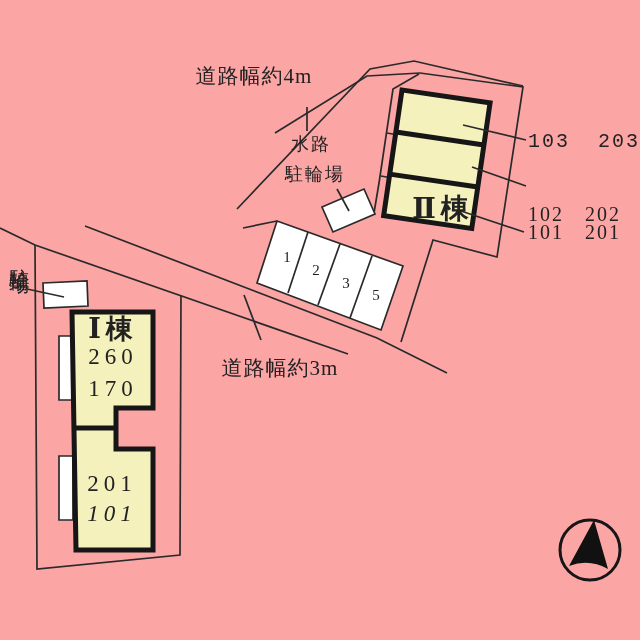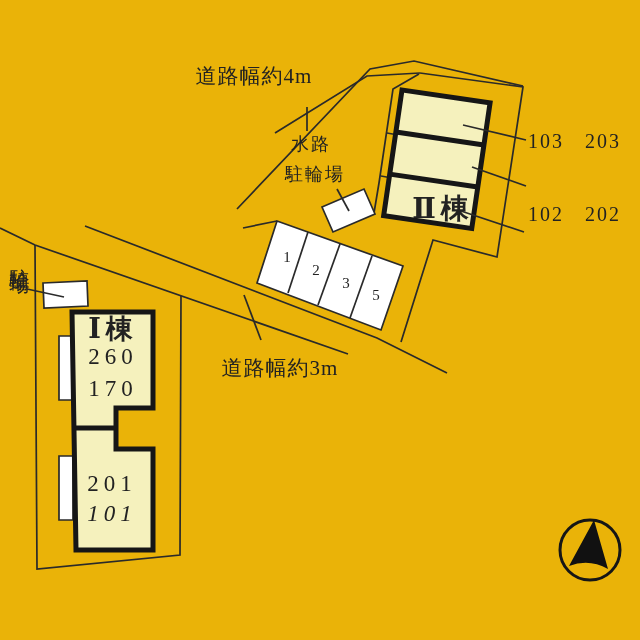--- a/index.html
+++ b/index.html
@@ -1,17 +1,17 @@
 <!DOCTYPE html>
 <html><head>
 <meta charset="utf-8">
 <style>
   html,body{margin:0;padding:0;background:#ffffff;}
   #canvas{
-    position:relative;width:640px;height:640px;background:#eab308;overflow:hidden;
+    position:relative;width:640px;height:640px;background:#fca5a5;overflow:hidden;
     font-family:"Liberation Serif","DejaVu Serif",serif;color:#222222;
   }
   #linework{position:absolute;left:0;top:0;}
   .lbl{position:absolute;white-space:nowrap;color:#222222;}
   .center{transform:translate(-50%,-50%);}
   .vcenter{transform:translateY(-50%);}
   .road-label{font-size:21px;letter-spacing:1px;}
   .small-label{font-size:18px;letter-spacing:2px;}
   .vertical-label{
     writing-mode:vertical-rl;text-orientation:upright;
@@ -103,21 +103,22 @@
 
   <div class="lbl vertical-label" style="left:7px;top:252px;">駐輪場</div>
 
   <div class="lbl b1-name center" style="left:113px;top:329px;">Ⅰ棟</div>
   <div class="lbl unit-num center" style="left:113px;top:357px;">260</div>
   <div class="lbl unit-num center" style="left:113px;top:389px;">170</div>
   <div class="lbl unit-num center" style="left:112px;top:484px;">201</div>
   <div class="lbl unit-num center" style="left:112px;top:514px;font-style:italic;">101</div>
 
   <div class="lbl b2-name center" style="left:443px;top:164px;">Ⅱ棟</div>
-  <div class="lbl unit-row vcenter" style="left:528px;top:141px;">103 203</div>
+  <div class="lbl unit-row vcenter" style="left:528px;top:141px;font-family:Liberation Mono, monospace;">103 203</div>
   <div class="lbl unit-row vcenter" style="left:528px;top:187px;margin-top:27px;">102 202</div>
+  <div class="lbl unit-row vcenter" style="left:528px;top:232px;">101 201</div>
 
   <div class="lbl space-num center" style="left:287px;top:257px;">1</div>
   <div class="lbl space-num center" style="left:316px;top:270px;">2</div>
   <div class="lbl space-num center" style="left:346px;top:283px;">3</div>
   <div class="lbl space-num center" style="left:376px;top:295px;">5</div>
 
 </div>
 
 </body></html>

